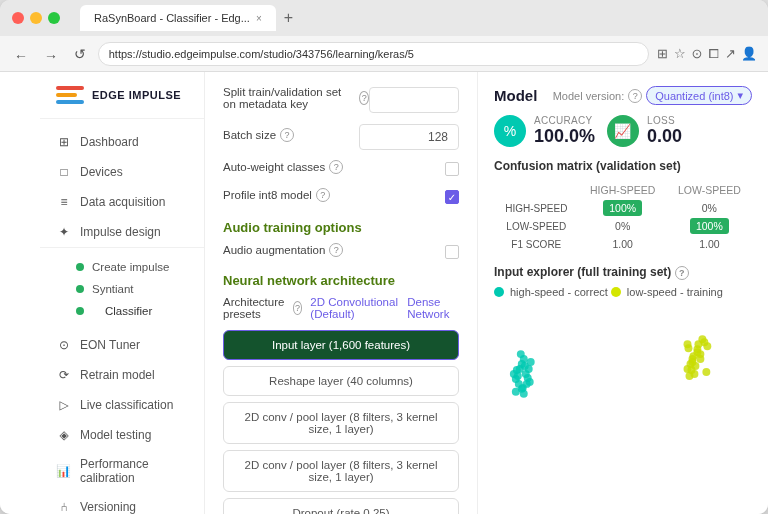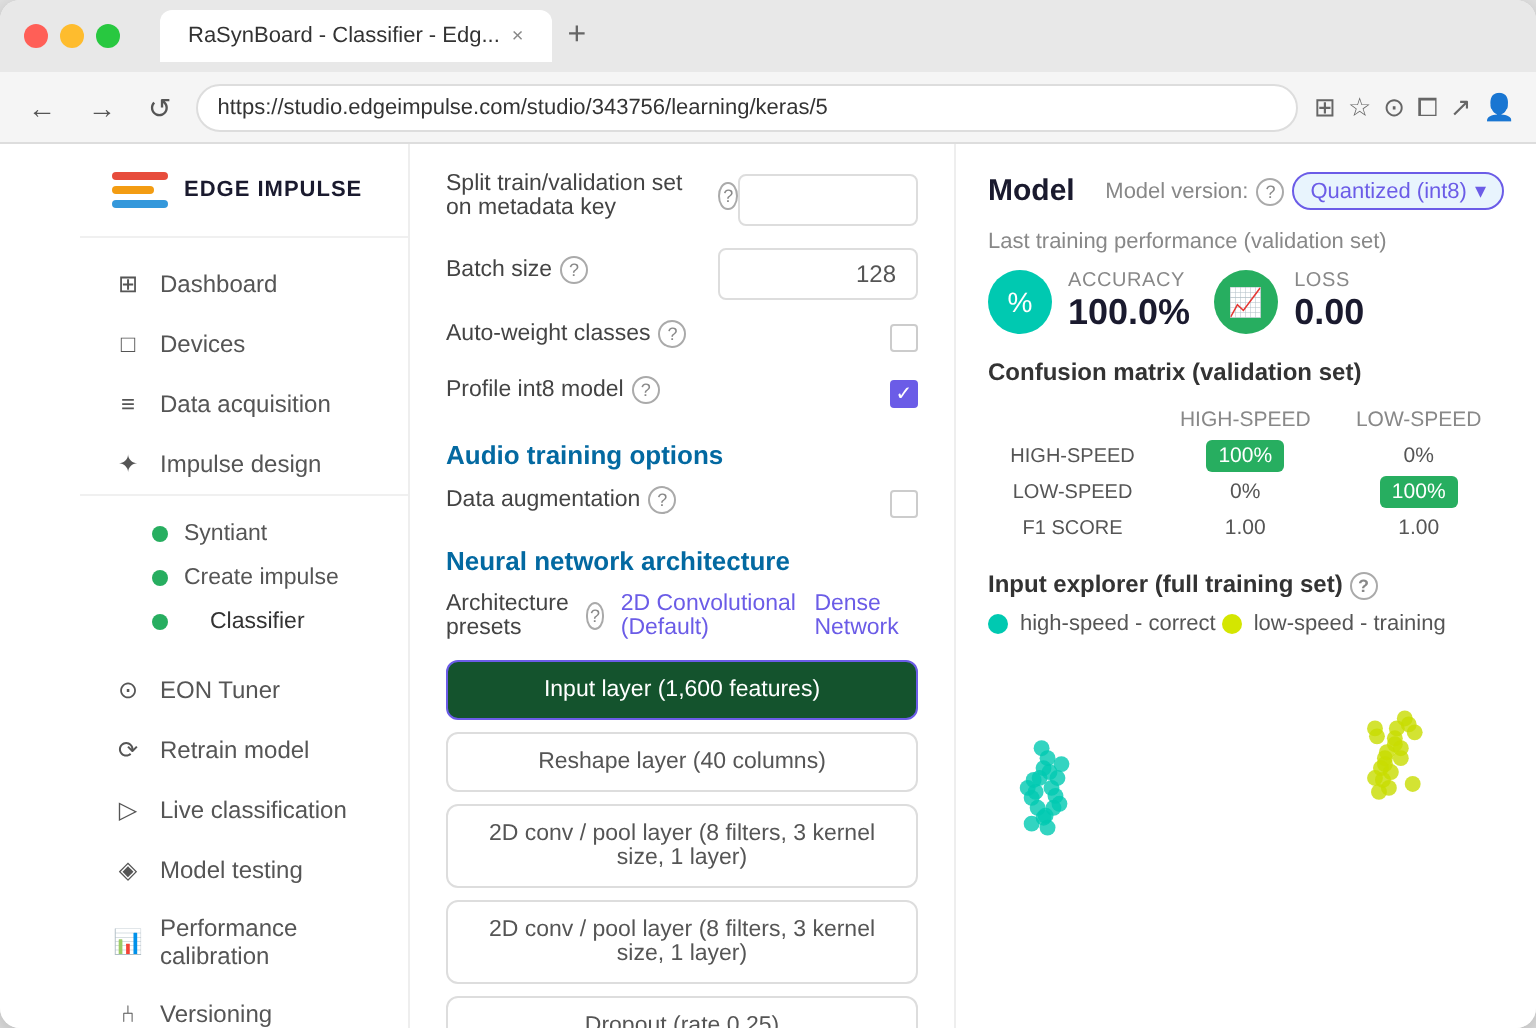--- a/index.html
+++ b/index.html
@@ -51,21 +51,21 @@
 
     
     .form-group { }
     .form-label { font-size: 11.5px; color: #444; display: flex; align-items: center; gap: 4px; margin-bottom: 4px; }
     .info-icon { width: 14px; height: 14px; border-radius: 50%; border: 1px solid #aaa; display: inline-flex; align-items: center; justify-content: center; font-size: 9px; color: #888; cursor: pointer; }
     .form-input-short { width: 100px; border: 1px solid #ddd; border-radius: 4px; padding: 5px 10px; font-size: 12px; color: #555; text-align: right; }
     .form-row { display: flex; align-items: center; justify-content: space-between; margin-bottom: 10px; }
     .checkbox { width: 14px; height: 14px; border: 1px solid #ccc; border-radius: 2px; cursor: pointer; display: flex; align-items: center; justify-content: center; }
     .checkbox-checked { background: #6b5ce7; border-color: #6b5ce7; }
 
-    .section-title { font-size: 13px; font-weight: 600; color: #0369a1; margin: 14px 0 8px; }
+    .section-title { font-size: 13px; font-weight: 600; color: #4d7c0f; margin: 14px 0 8px; }
     .nn-section { margin-top: 12px; }
     .arch-presets { display: flex; align-items: center; gap: 8px; margin-bottom: 10px; font-size: 11.5px; }
     .arch-label { color: #444; display: flex; align-items: center; gap: 4px; }
     .preset-link { color: #6b5ce7; text-decoration: none; font-weight: 500; cursor: pointer; }
 
     .layer-btn { width: 100%; border: 1px solid #ddd; border-radius: 6px; padding: 8px; font-size: 11.5px; color: #555; background: #fff; cursor: pointer; text-align: center; margin-bottom: 6px; }
     .layer-btn-purple { background: #14532d; color: #fff; border-color: #6b5ce7; font-weight: 500; }
 
     
     .right-header { display: flex; justify-content: space-between; align-items: center; margin-bottom: 10px; }
@@ -165,25 +165,25 @@
           <span>Data acquisition</span>
         </div>
         <div class="sidebar-item">
           <div class="sidebar-icon">✦</div>
           <span>Impulse design</span>
         </div>
 
         <div class="sidebar-section">
           <div class="sidebar-sub">
             <div class="dot dot-green"></div>
-            <span>Syntiant</span>
+            <span>Create impulse</span>
           </div>
           <div class="sidebar-sub">
             <div class="dot dot-green"></div>
-            <span>Create impulse</span>
+            <span>Syntiant</span>
           </div>
           <div class="sidebar-sub active">
             <div class="dot dot-green"></div>
             <span>Classifier</span>
           </div>
         </div>
 
         <div class="sidebar-item">
           <div class="sidebar-icon">⊙</div>
           <span>EON Tuner</span>
@@ -250,21 +250,21 @@
           </label>
           <div class="checkbox checkbox-checked">
             <span style="color:white;font-size:10px;">✓</span>
           </div>
         </div>
 
         <div class="section-title">Audio training options</div>
 
         <div class="form-row">
           <label class="form-label">
-            <span>Data augmentation</span>
+            <span>Audio augmentation</span>
             <span class="info-icon">?</span>
           </label>
           <div class="checkbox"></div>
         </div>
 
         <div class="section-title nn-section">Neural network architecture</div>
 
         <div class="arch-presets">
           <span class="arch-label">
             <span>Architecture presets</span>
@@ -290,21 +290,20 @@
             <span>Model version:</span>
             <span class="info-icon">?</span>
             <div class="version-badge">
               <span>Quantized (int8)</span>
               <span>▾</span>
             </div>
           </div>
         </div>
 
         <div class="perf-section">
-          <div class="perf-label">Last training performance (validation set)</div>
           <div class="perf-metrics">
             <div class="metric-card">
               <div class="metric-icon metric-icon-acc">%</div>
               <div>
                 <div class="metric-name">ACCURACY</div>
                 <div class="metric-val">100.0%</div>
               </div>
             </div>
             <div class="metric-card">
               <div class="metric-icon metric-icon-loss">📈</div>

